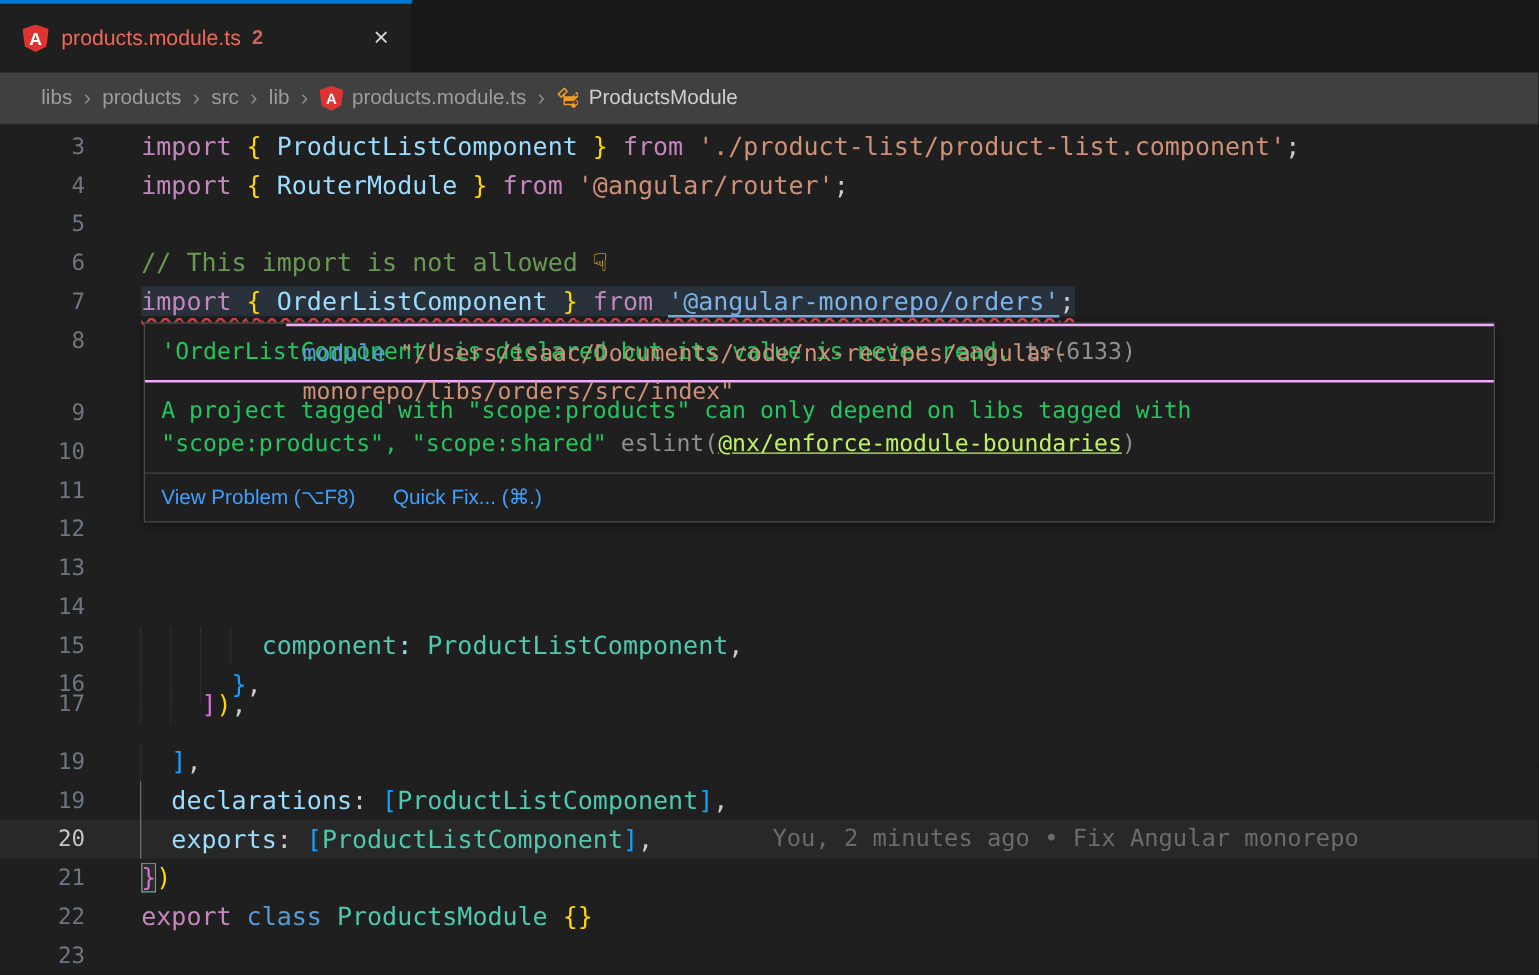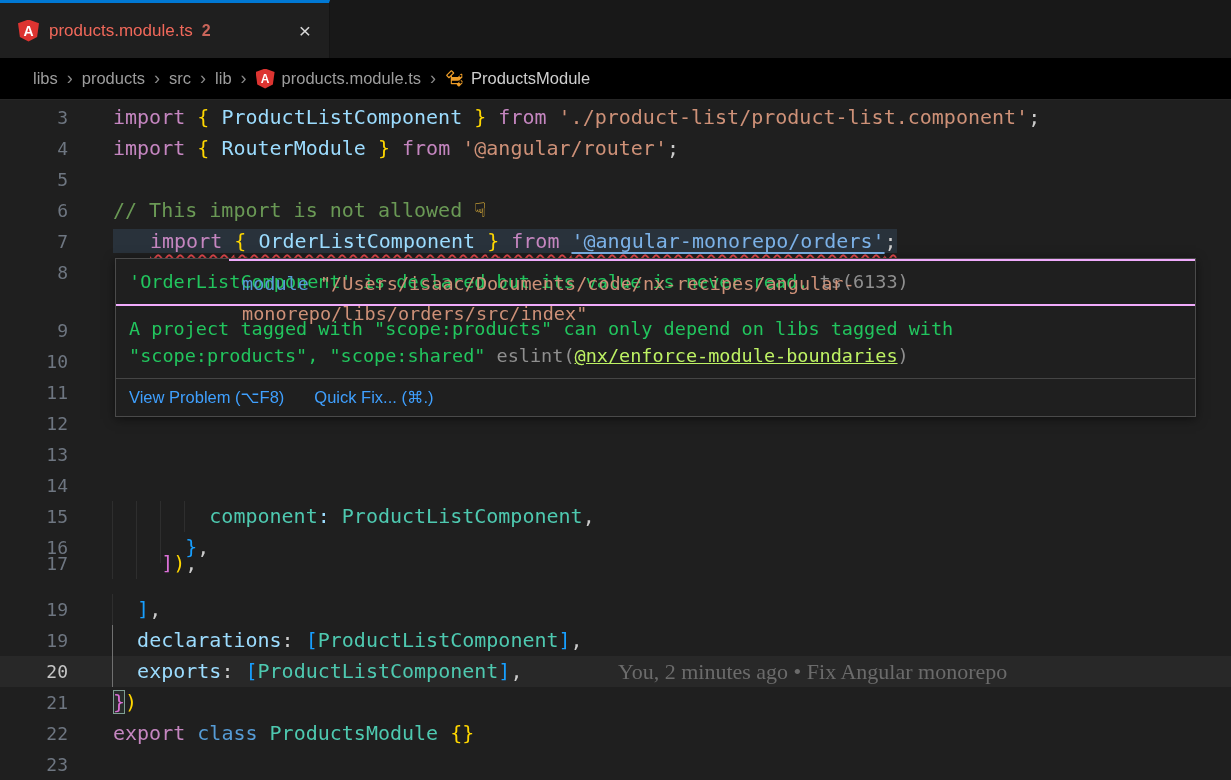--- a/index.html
+++ b/index.html
@@ -17,21 +17,21 @@
 
   
   .ng-icon{display:inline-flex;align-items:center;justify-content:center;
            width:21px;height:22px;flex:0 0 auto;
            clip-path:polygon(50% 0%,100% 17%,91% 80%,50% 100%,9% 80%,0% 17%);
            background:#DD3431;color:#fff;font-weight:bold;font-size:14px;
            font-family:"Liberation Sans",sans-serif;}
   .ng-icon.small{width:19px;height:20px;font-size:12px;}
 
   
-  .breadcrumbs{position:absolute;left:0;top:58px;width:100%;height:42px;background:#000000;
+  .breadcrumbs{position:absolute;left:0;top:58px;width:100%;height:42px;background:#404040;
                display:flex;align-items:center;padding-left:33px;box-sizing:border-box;
                font-size:16.5px;color:#9d9d9d;border-bottom:1px solid #262626;}
   .crumb{display:inline-flex;align-items:center;gap:7px;cursor:pointer;white-space:nowrap;}
   .crumb.last{color:#cfcfcf;}
   .crumb-sep{margin:0 9px;color:#8a8a8a;font-size:18px;}
   .class-icon{display:inline-block;width:19px;height:19px;}
 
   
   .editor{position:absolute;left:0;top:100px;width:100%;height:680px;background:#1f1f1f;}
   .row{position:absolute;left:0;width:100%;height:31px;}
@@ -44,22 +44,22 @@
   .guide{position:absolute;top:0;height:31px;width:1px;background:#2e2e2e;}
   .guide.bright{background:#707070;}
 
   .c-kw{color:#C586C0}.c-kwb{color:#569CD6}.c-id{color:#9CDCFE}.c-ty{color:#4EC9B0}
   .c-str{color:#CE9178}.c-com{color:#6A9955}.c-pu{color:#CCCCCC}
   .c-b1{color:#FFD700}.c-b2{color:#DA70D6}.c-b3{color:#179FFF}
   .c-emoji{color:#FFC83D}
   .c-link7{color:#7CB2E8;text-decoration:underline;text-underline-offset:4px;}
   .tok-match{box-shadow:inset 0 0 0 1px #7f9f93;background:rgba(130,170,160,.10);}
   .squig{text-decoration:underline wavy #E5484D 1.5px;text-underline-offset:6px;
-         text-decoration-skip-ink:none;background:rgba(86,130,175,0.20);padding-left:37px;}
-  .blame{position:absolute;top:0;left:505px;color:#6b6b6b;font-size:22px;font-family:Liberation Serif, serif;}
+         text-decoration-skip-ink:none;background:rgba(86,130,175,0.20);}
+  .blame{position:absolute;top:0;left:505px;color:#6b6b6b;font-size:19px;}
 
   
   .popup{position:absolute;left:115px;top:158px;width:1081px;box-sizing:border-box;
          background:#1f1f1f;border:1px solid #4a4a4a;z-index:5;
          box-shadow:0 2px 10px rgba(0,0,0,.5);}
   .psec{padding:9px 13px;font-family:"DejaVu Sans Mono",monospace;font-size:18.5px;
         line-height:27px;color:#ccc;}
   .psec+.psec{border-top:2px solid #f0abfc;}
   .psec.code{line-height:30px;padding:8px 13px;}
   .p-msg{color:#22c55e}.p-dim{color:#8f8f8f}

